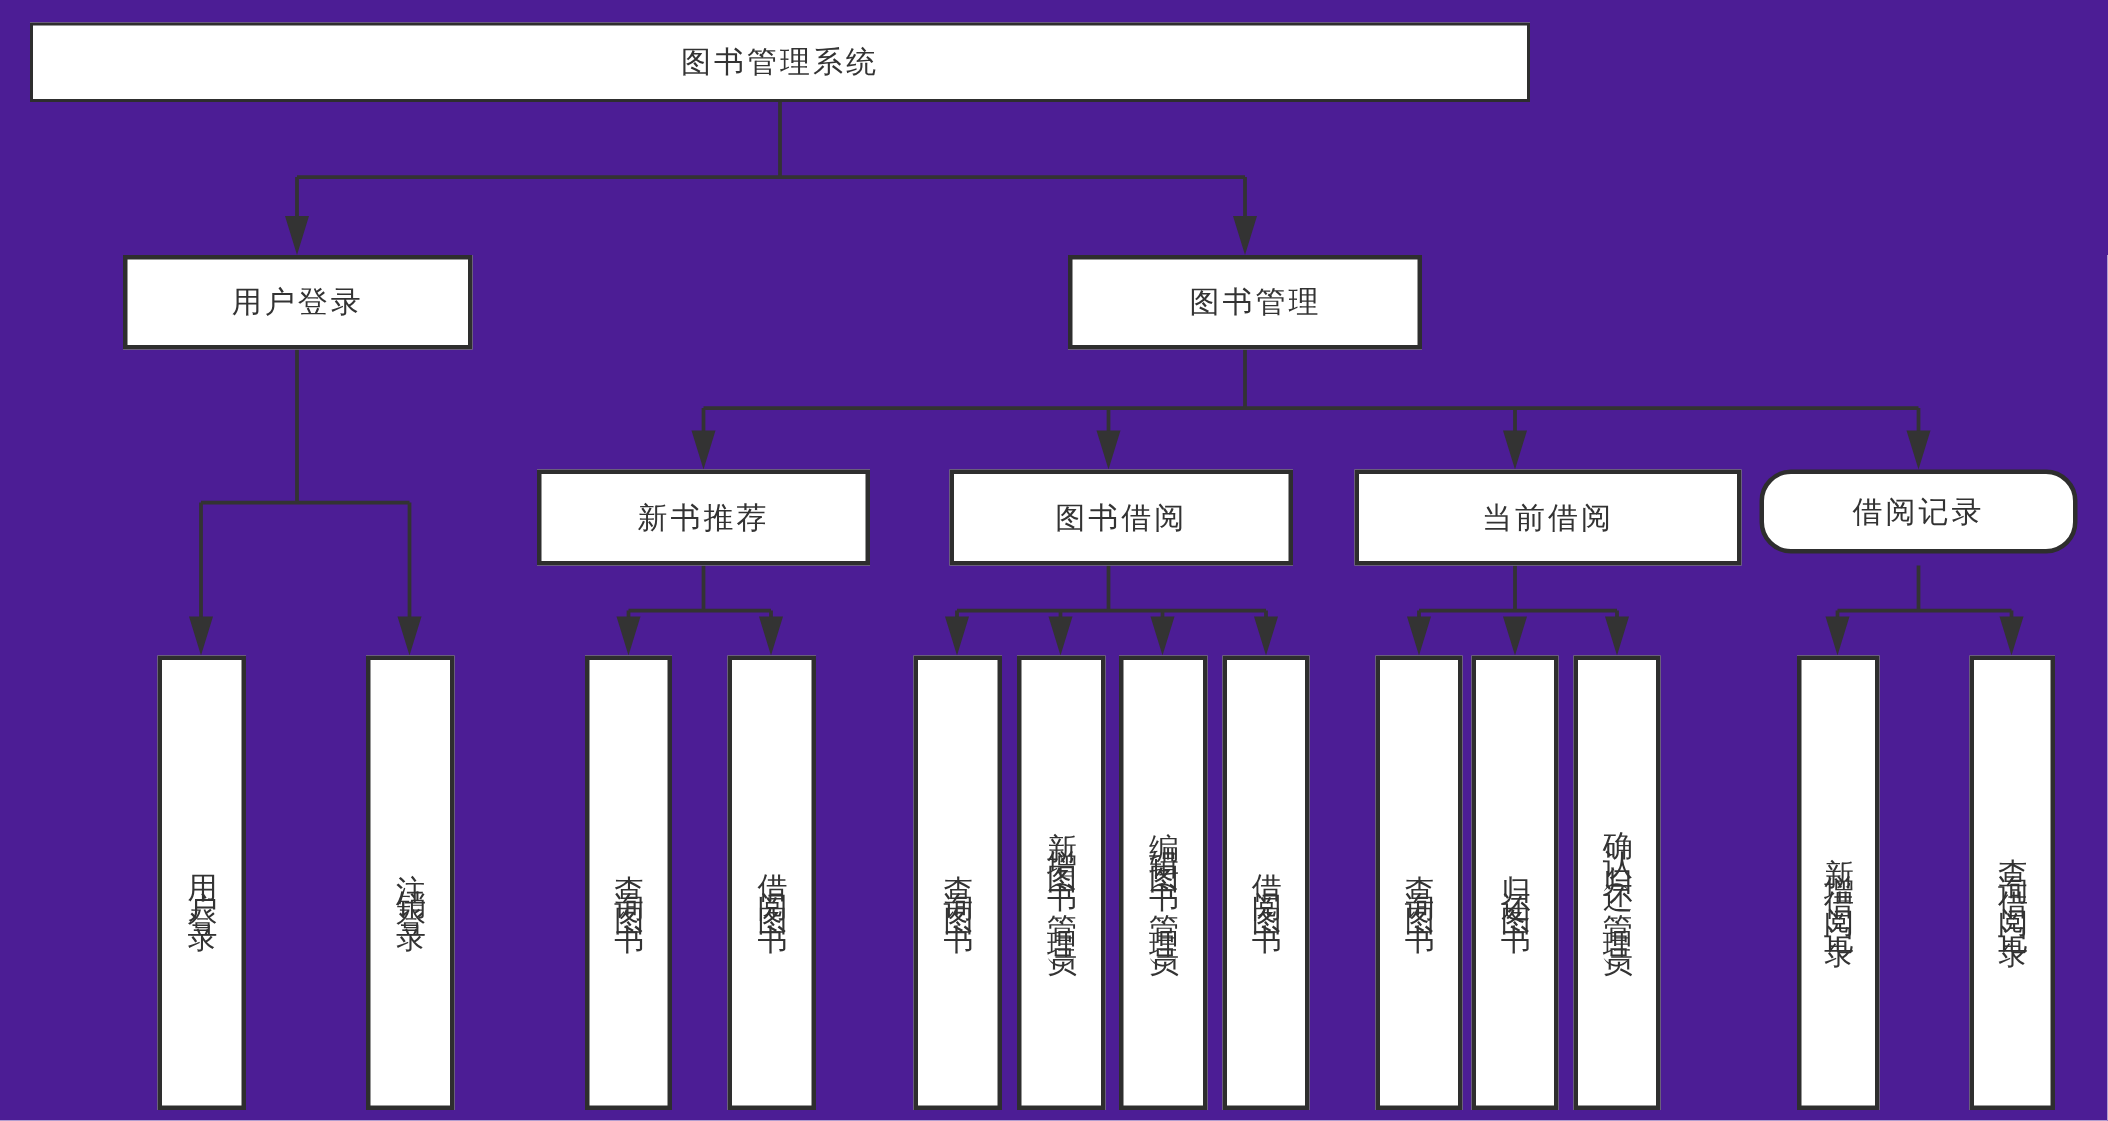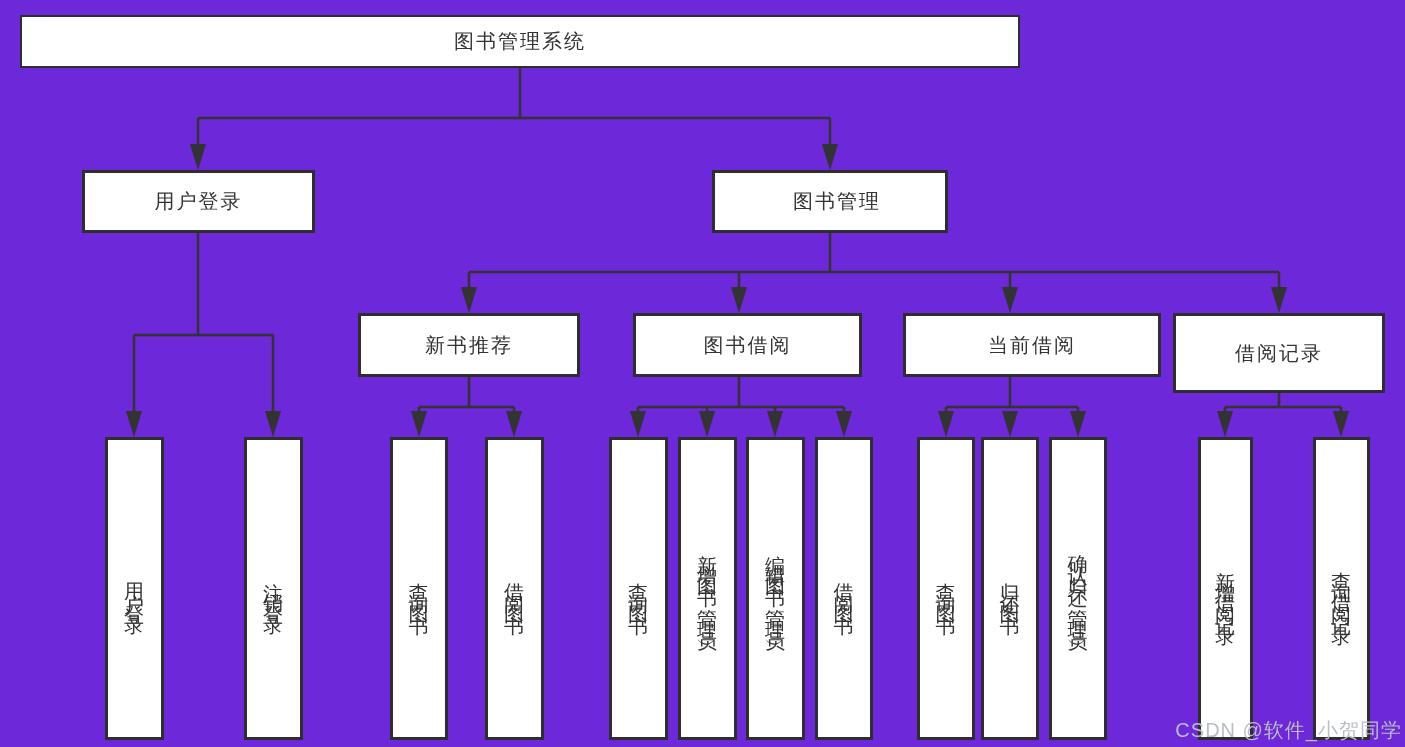--- a/index.html
+++ b/index.html
@@ -1,19 +1,19 @@
 <!DOCTYPE html>
 <html><head>
 <meta charset="utf-8">
 <style>
   html,body{margin:0;padding:0;background:#fff;}
   .canvas{
     position:relative;
     width:1405px;height:747px;
-    background:#6d28d9;
+    background:#4c1d95;
     font-family:"Liberation Sans","DejaVu Sans",sans-serif;
     overflow:hidden;
   }
   .connectors{position:absolute;left:0;top:0;width:1405px;height:747px;}
   .node{
     position:absolute;
     box-sizing:border-box;
     background:#ffffff;
     border:3px solid #2e2e2e;
     display:flex;align-items:center;justify-content:center;
@@ -72,35 +72,34 @@
   </svg>
 
   <div class="node root" style="left:20px;top:15px;width:1000px;height:53px;">图书管理系统</div>
 
   <div class="node" style="left:82px;top:170px;width:233px;height:63px;">用户登录</div>
   <div class="node" style="left:712px;top:170px;width:236px;height:63px;padding-left:14px;">图书管理</div>
 
   <div class="node" style="left:358px;top:313px;width:222px;height:64px;">新书推荐</div>
   <div class="node" style="left:633px;top:313px;width:229px;height:64px;">图书借阅</div>
   <div class="node" style="left:903px;top:313px;width:258px;height:64px;">当前借阅</div>
-  <div class="node" style="left:1173px;top:313px;width:212px;height:80px;">借阅记录</div>
+  <div class="node" style="left:1173px;top:313px;width:212px;height:56px;border-radius:21px;">借阅记录</div>
 
   <div class="node-v" style="left:105px;width:59px;">用户登录</div>
   <div class="node-v" style="left:244px;width:59px;">注销登录</div>
 
   <div class="node-v" style="left:390px;width:58px;">查询图书</div>
   <div class="node-v" style="left:485px;width:59px;">借阅图书</div>
 
   <div class="node-v" style="left:609px;width:59px;">查询图书</div>
   <div class="node-v" style="left:678px;width:59px;">新增图书（管理员）</div>
   <div class="node-v" style="left:746px;width:59px;">编辑图书（管理员）</div>
   <div class="node-v" style="left:815px;width:58px;">借阅图书</div>
 
   <div class="node-v" style="left:917px;width:58px;">查询图书</div>
   <div class="node-v" style="left:981px;width:58px;">归还图书</div>
   <div class="node-v" style="left:1049px;width:58px;">确认归还（管理员）</div>
 
   <div class="node-v" style="left:1198px;width:55px;">新增借阅记录</div>
   <div class="node-v" style="left:1313px;width:57px;">查询借阅记录</div>
 
-  <div class="watermark">CSDN @软件_小贺同学</div>
 
 </div>
 
 </body></html>

